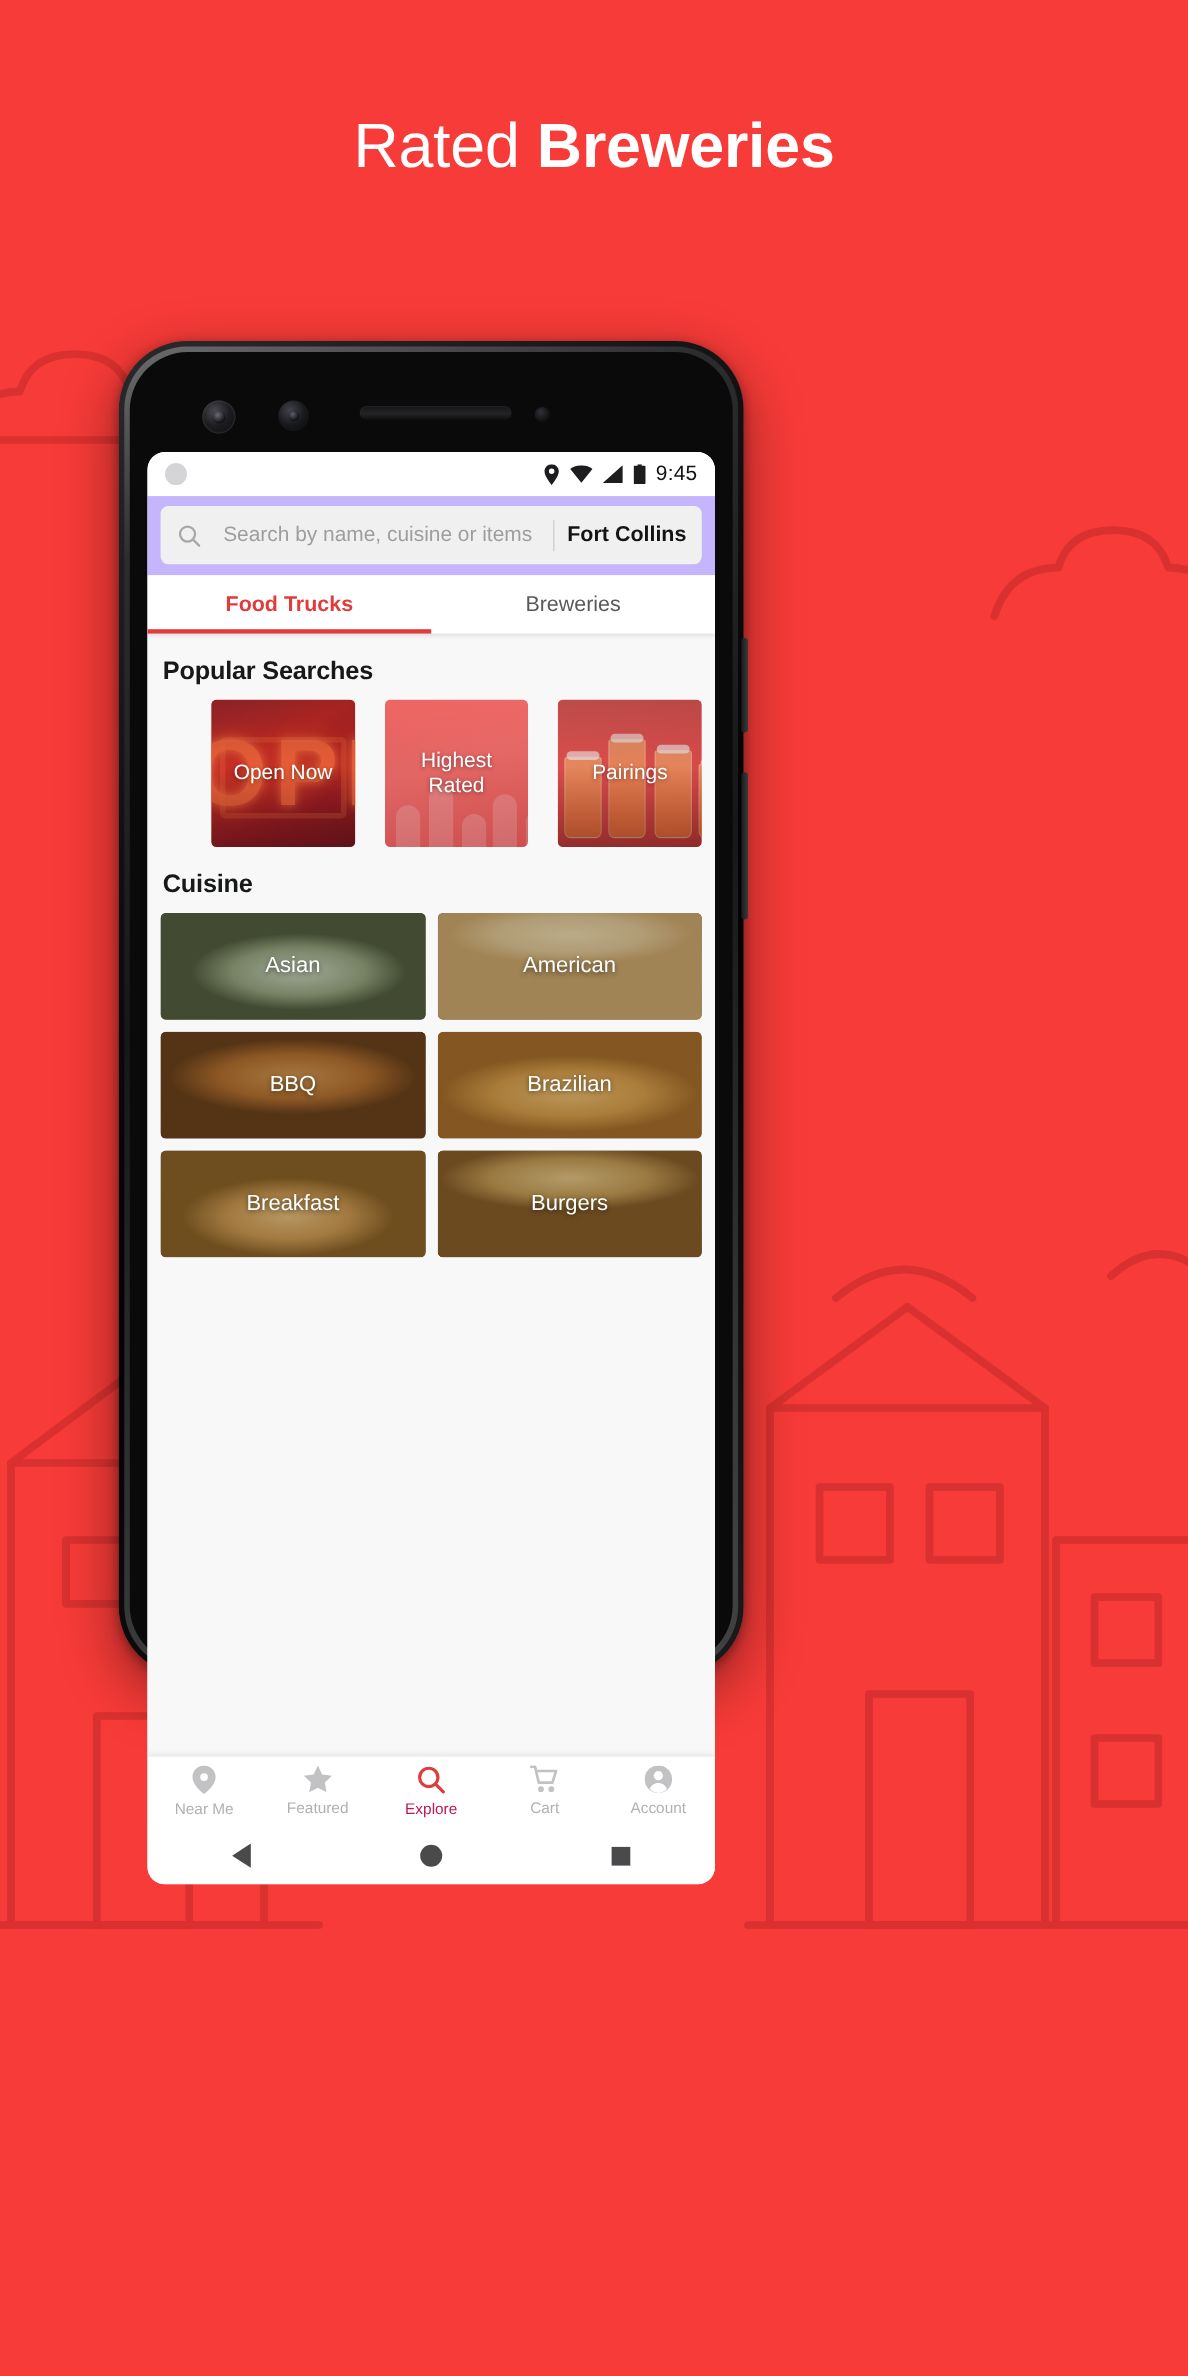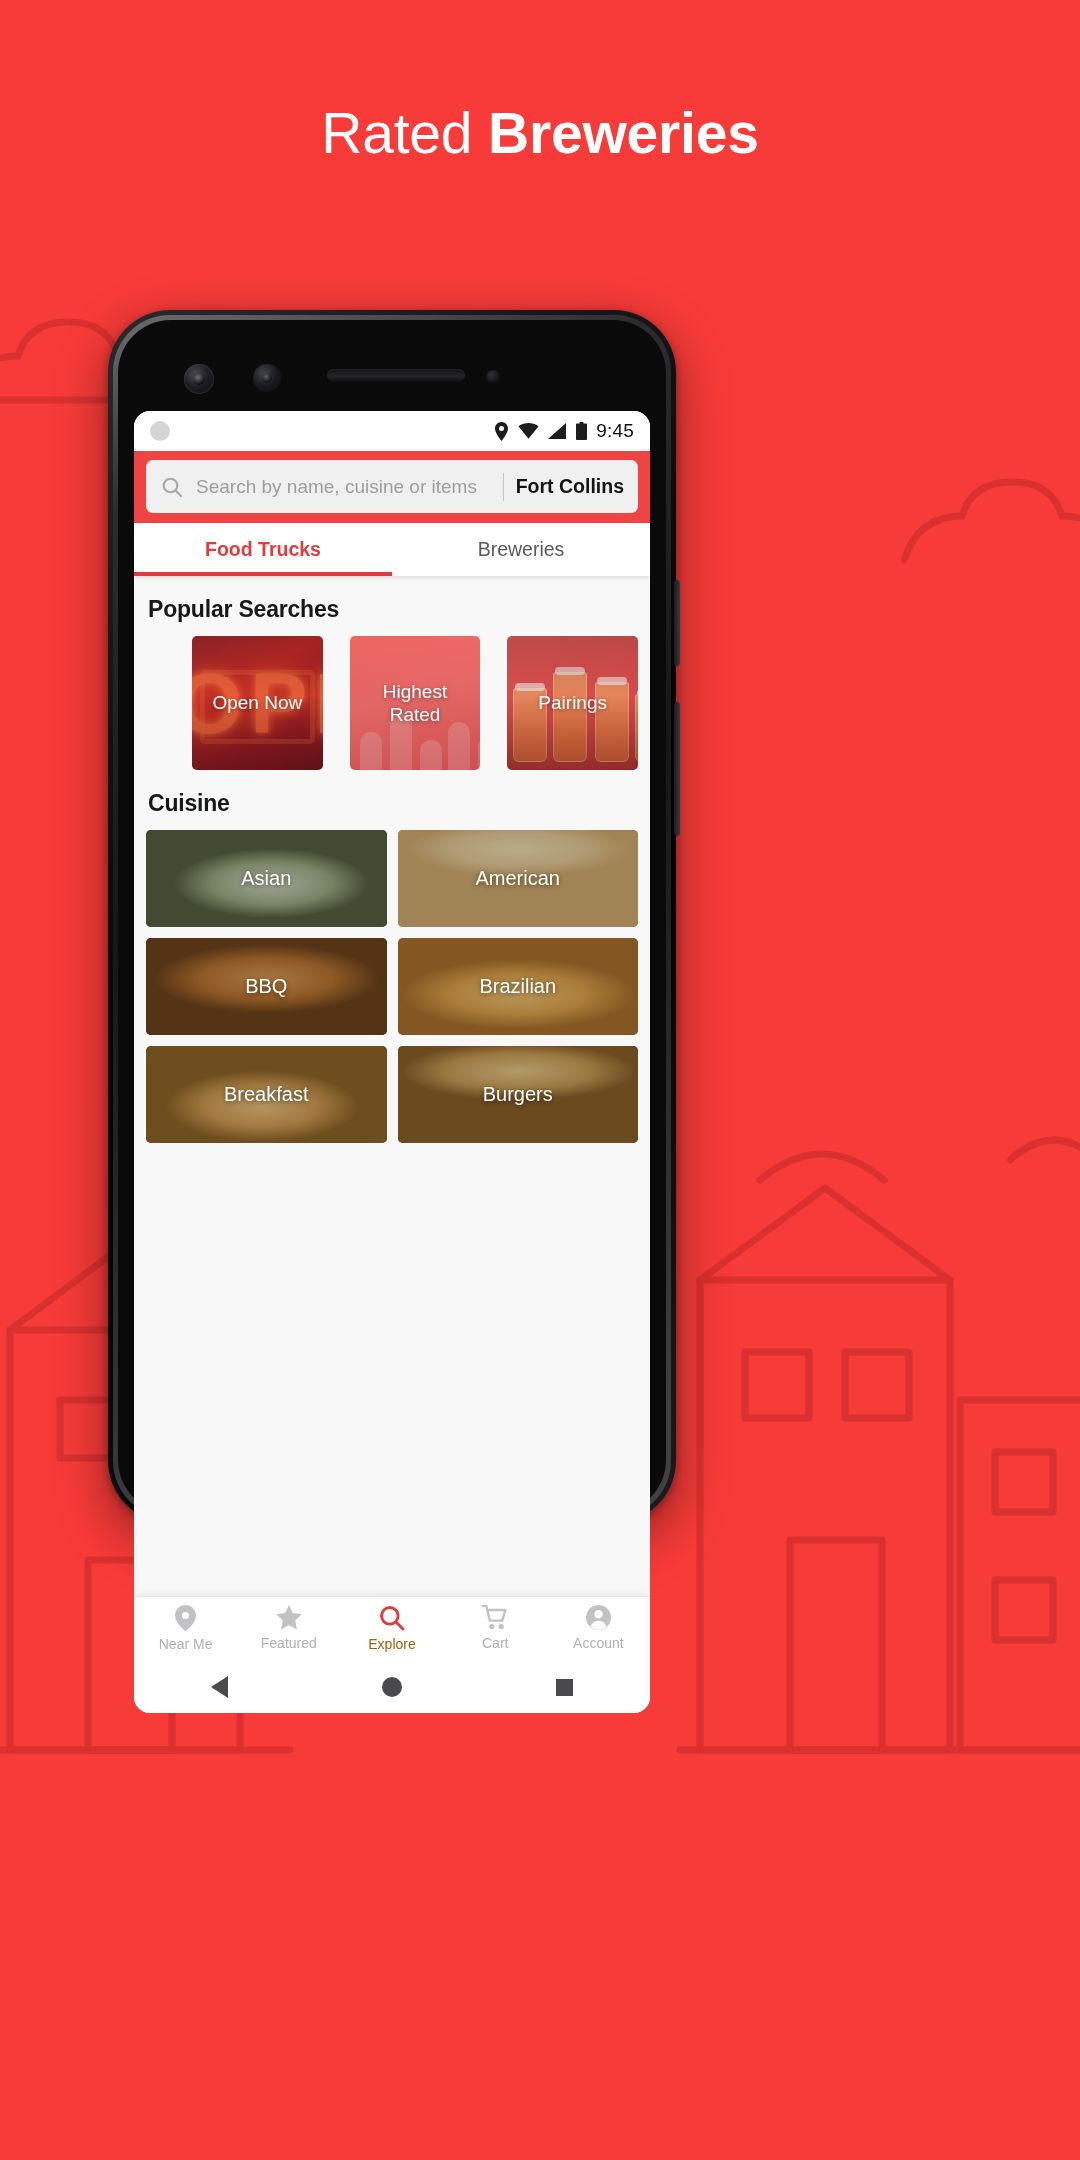--- a/index.html
+++ b/index.html
@@ -102,21 +102,21 @@
     background:#ffffff;
     font-size:18px; color:#1d1d1f;
   }
   .sb-left { display:flex; align-items:center; gap:8px; }
   .sb-circle { width:20px; height:20px; border-radius:50%; background:#d5d5d7; }
   .sb-right { margin-left:auto; display:flex; align-items:center; gap:9px; }
   .sb-time { font-size:19px; font-weight:400; color:#111; letter-spacing:.2px; }
   .ic { display:block; }
 
   
-  .searchwrap { padding:9px 12px 10px; background:#ef4444; flex:0 0 auto; }
+  .searchwrap { padding:9px 12px 10px; background:#c4b5fd; flex:0 0 auto;text-align:center; }
   .searchbar {
     height:53px; border-radius:7px; background:#f0f0f0;
     display:flex; align-items:center; padding:0 14px; gap:12px;
   }
   .search-ph { color:#9e9e9e; font-size:19px; flex:1; white-space:nowrap; overflow:hidden; }
   .search-div { width:1px; height:28px; background:#c6c6c6; }
   .search-city { font-size:19.5px; font-weight:700; color:#141414; white-space:nowrap; }
 
   
   .tabs { display:flex; background:#fff; flex:0 0 auto;
@@ -197,21 +197,21 @@
       linear-gradient(180deg,#2a1c12,#4b3119 40%,#704622 60%,#1f1610); }
 
   
   .bottomnav {
     flex:0 0 auto; background:#fff; display:flex; padding:8px 0 9px;
     box-shadow:0 -2px 6px rgba(0,0,0,.09);
   }
   .nav-item { flex:1; display:flex; flex-direction:column; align-items:center; gap:5px; }
   .nav-lbl { font-size:14px; }
   .nav-item.idle .nav-lbl { color:#b1b1b3; }
-  .nav-item.active .nav-lbl { color:#a16207;text-align:center; }
+  .nav-item.active .nav-lbl { color:#be185d;text-align:center; }
 
   
   .androidnav { flex:0 0 auto; height:52px; background:#fff;
                 display:flex; align-items:center; justify-content:space-around; }
   .and-back { width:0;height:0; border-top:11px solid transparent;
               border-bottom:11px solid transparent; border-right:17px solid #4a4a4c; }
   .and-home { width:20px; height:20px; border-radius:50%; background:#4a4a4c; }
   .and-rec { width:17px; height:17px; background:#4a4a4c; }
 </style>
 </head>

